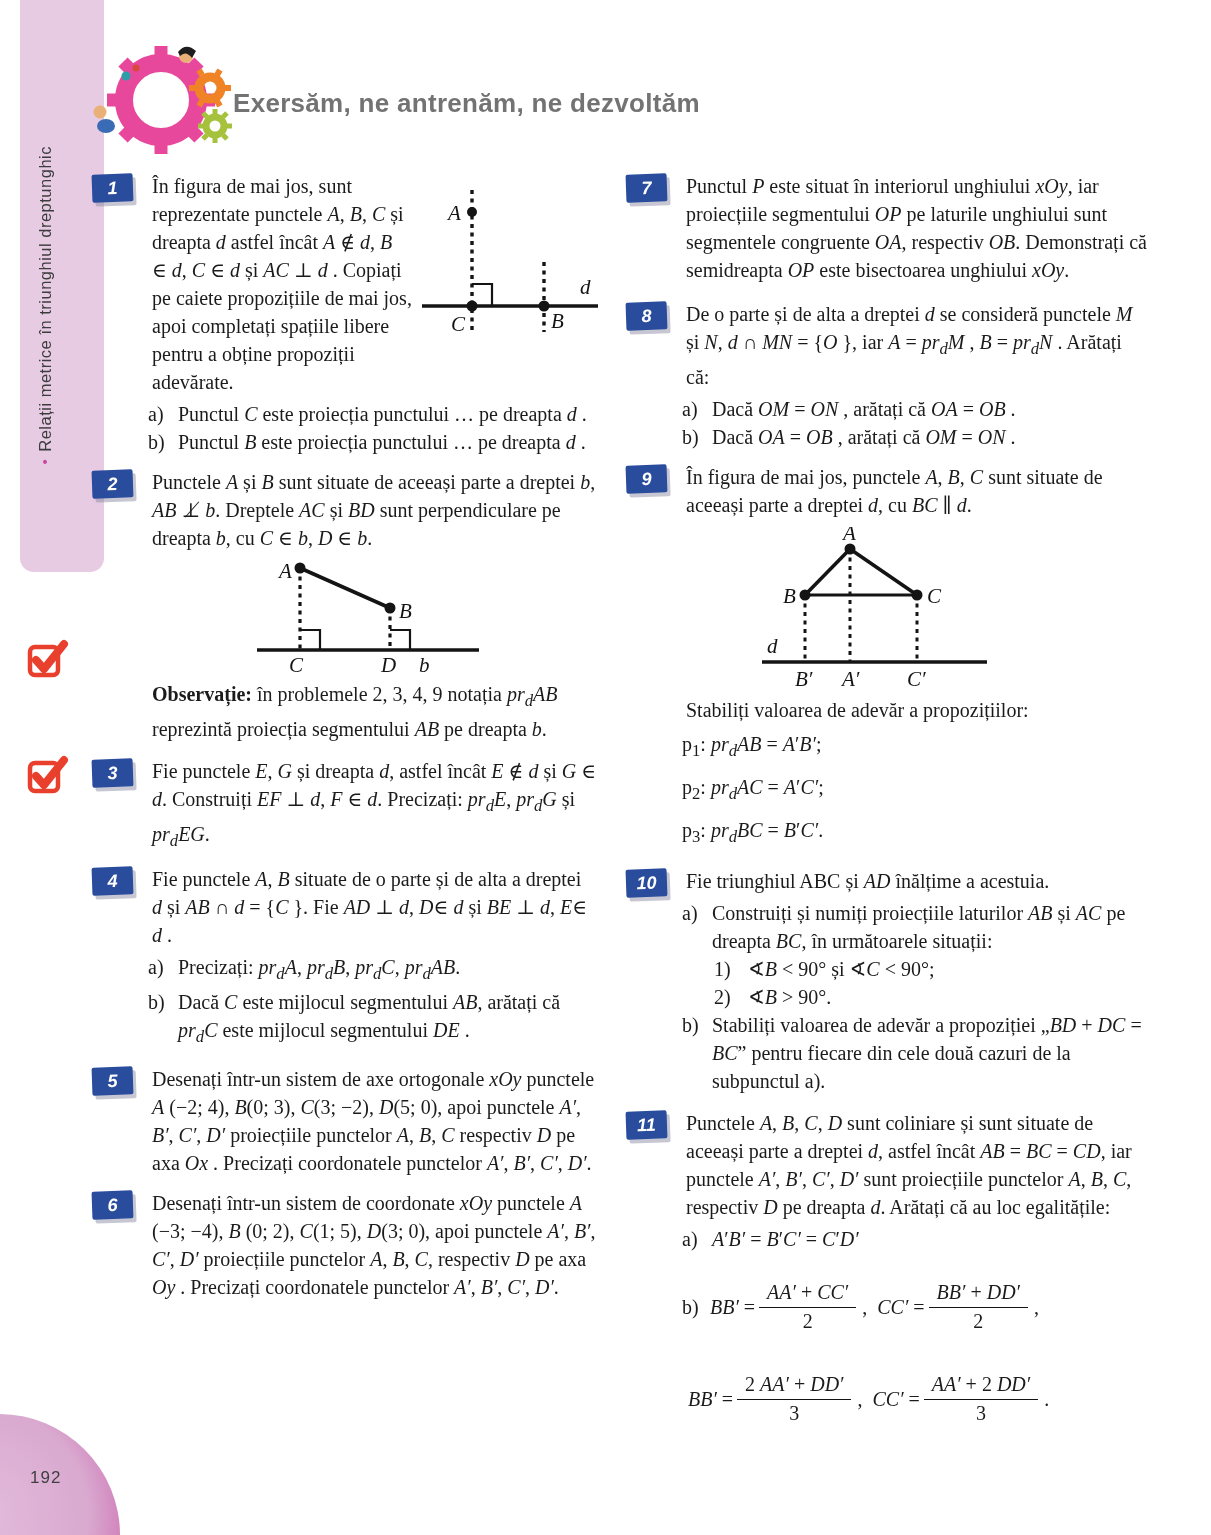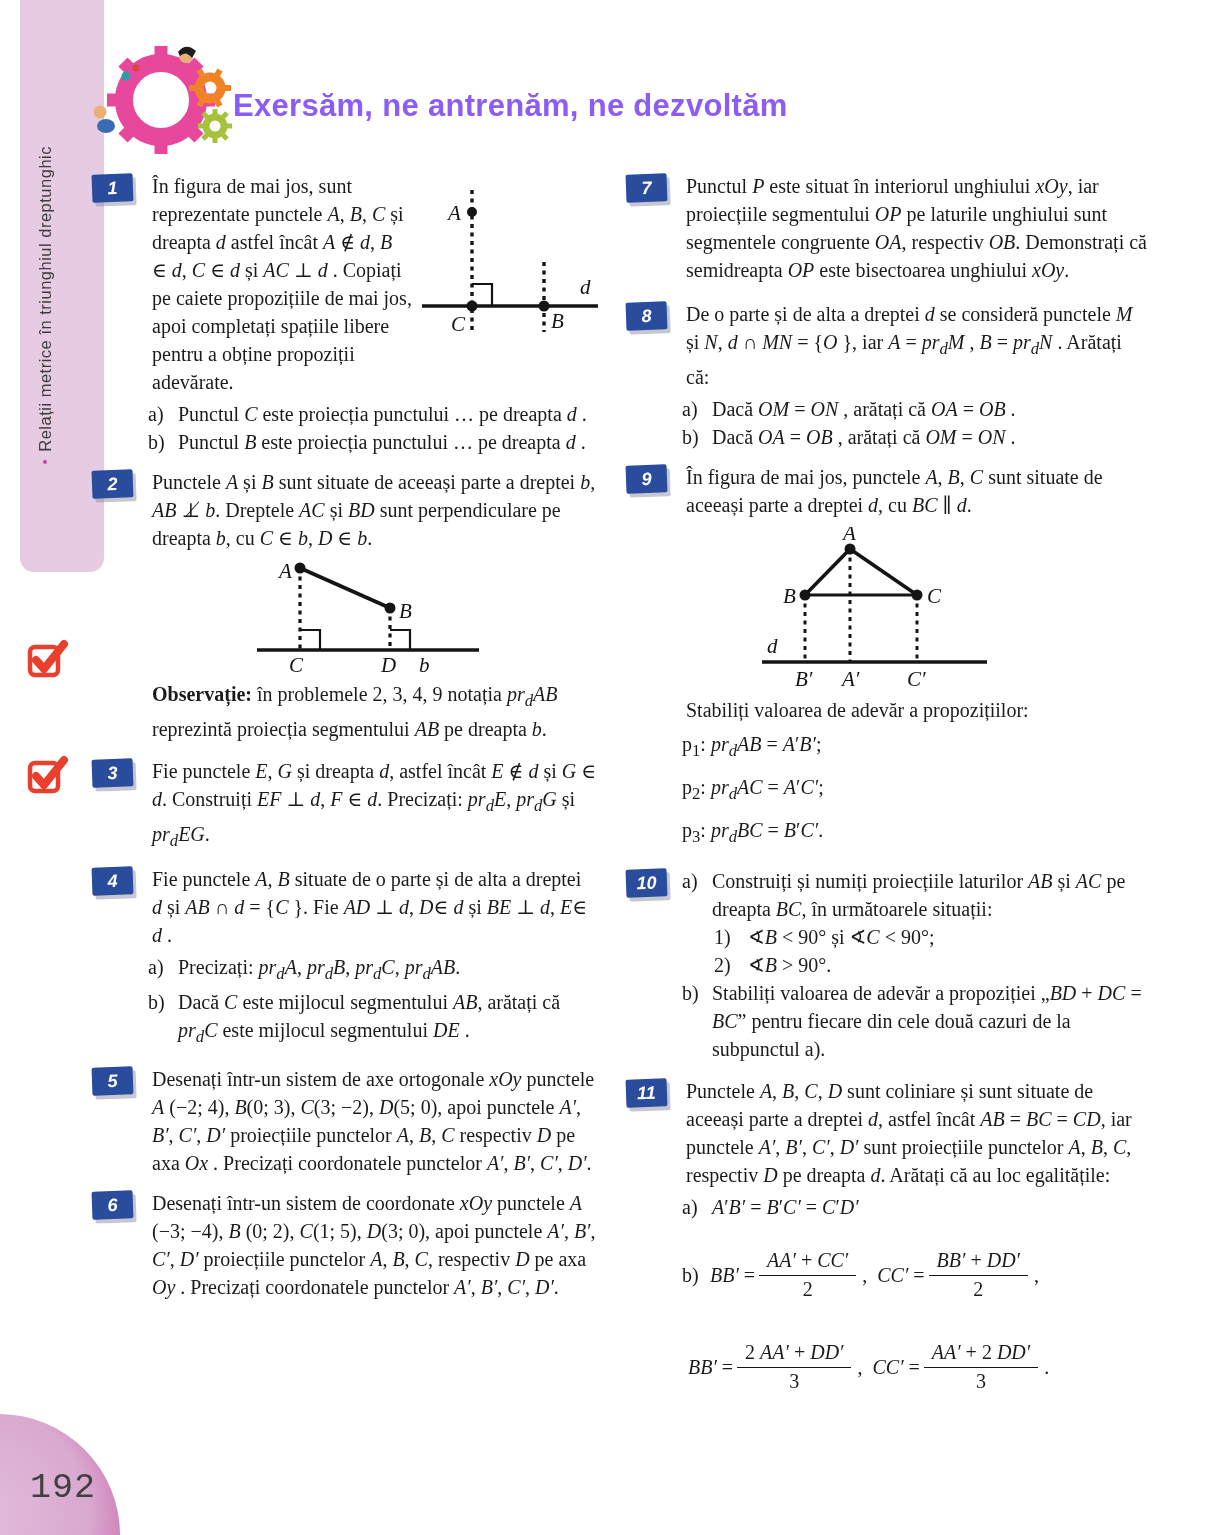--- a/index.html
+++ b/index.html
@@ -8,27 +8,27 @@
 
   
   .strip{position:absolute;left:20px;top:0;width:84px;height:572px;background:#e6cbe3;border-radius:0 0 14px 14px;}
   .side-label{position:absolute;left:36px;top:146px;writing-mode:vertical-rl;transform:rotate(180deg);
               font-family:"Liberation Sans",sans-serif;font-size:16.5px;color:#3c3c3c;letter-spacing:.5px;white-space:nowrap;}
   .side-bullet{color:#c84ba0;margin-inline-end:7px;font-size:15px;}
 
   
   .corner-circle{position:absolute;left:-122px;top:1414px;width:242px;height:242px;border-radius:50%;
                  background:radial-gradient(circle at 42% 42%, #e3bcdb 0%, #d9a9d0 55%, #cb65ab 86%, #c7519f 100%);}
-  .page-num{position:absolute;left:30px;top:1468px;font-family:Liberation Mono, monospace;
-            font-size:35px;color:#3f3f3f;letter-spacing:1px;}
+  .page-num{position:absolute;left:30px;top:1468px;font-family:Liberation Sans, sans-serif;
+            font-size:17px;color:#3f3f3f;letter-spacing:1px;}
 
   
   .gears{position:absolute;left:86px;top:42px;}
   .page-title{position:absolute;left:233px;top:88px;font-family:"Liberation Sans",sans-serif;
-              font-weight:bold;font-size:31px;color:#8b5cf6;letter-spacing:.3px;}
+              font-weight:bold;font-size:26px;color:#737373;letter-spacing:.3px;}
 
   
   .checkbox{position:absolute;left:24px;}
   .cb1{top:636px;} .cb2{top:752px;}
 
   
   .col{position:absolute;top:168px;font-size:20px;line-height:28px;}
   .col-left{left:148px;width:452px;}
   .col-right{left:682px;width:470px;}
 
@@ -251,20 +251,21 @@
       <p class="ptext">Stabiliți valoarea de adevăr a propozițiilor:</p>
       <div class="props">
         <p>p<sub>1</sub>: <i>pr</i><sub><i><i>d</i></i></sub><i>AB</i> = <i>A</i>′<i>B′</i>;</p>
         <p>p<sub>2</sub>: <i>pr</i><sub><i><i>d</i></i></sub><i>AC</i> = <i>A</i>′<i>C′</i>;</p>
         <p>p<sub>3</sub>: <i>pr</i><sub><i><i>d</i></i></sub><i>BC</i> = <i>B</i>′<i>C′</i>.</p>
       </div>
     </div>
 
     <div class="prob" id="p10">
       <div class="badge">10</div>
+      <p class="ptext">Fie triunghiul ABC și <i>AD</i> înălțime a acestuia.</p>
       <div class="li">
         <span class="mk">a)</span>
         <p class="mtext">Construiți și numiți proiecțiile laturilor <i>AB</i> și <i>AC</i> pe dreapta <i>BC</i>, în următoarele situații:</p>
       </div>
       <div class="li sub">
         <span class="mk">1)</span>
         <p class="mtext">∢<i>B</i> &lt; 90° și ∢<i>C</i> &lt; 90°;</p>
       </div>
       <div class="li sub">
         <span class="mk">2)</span>

